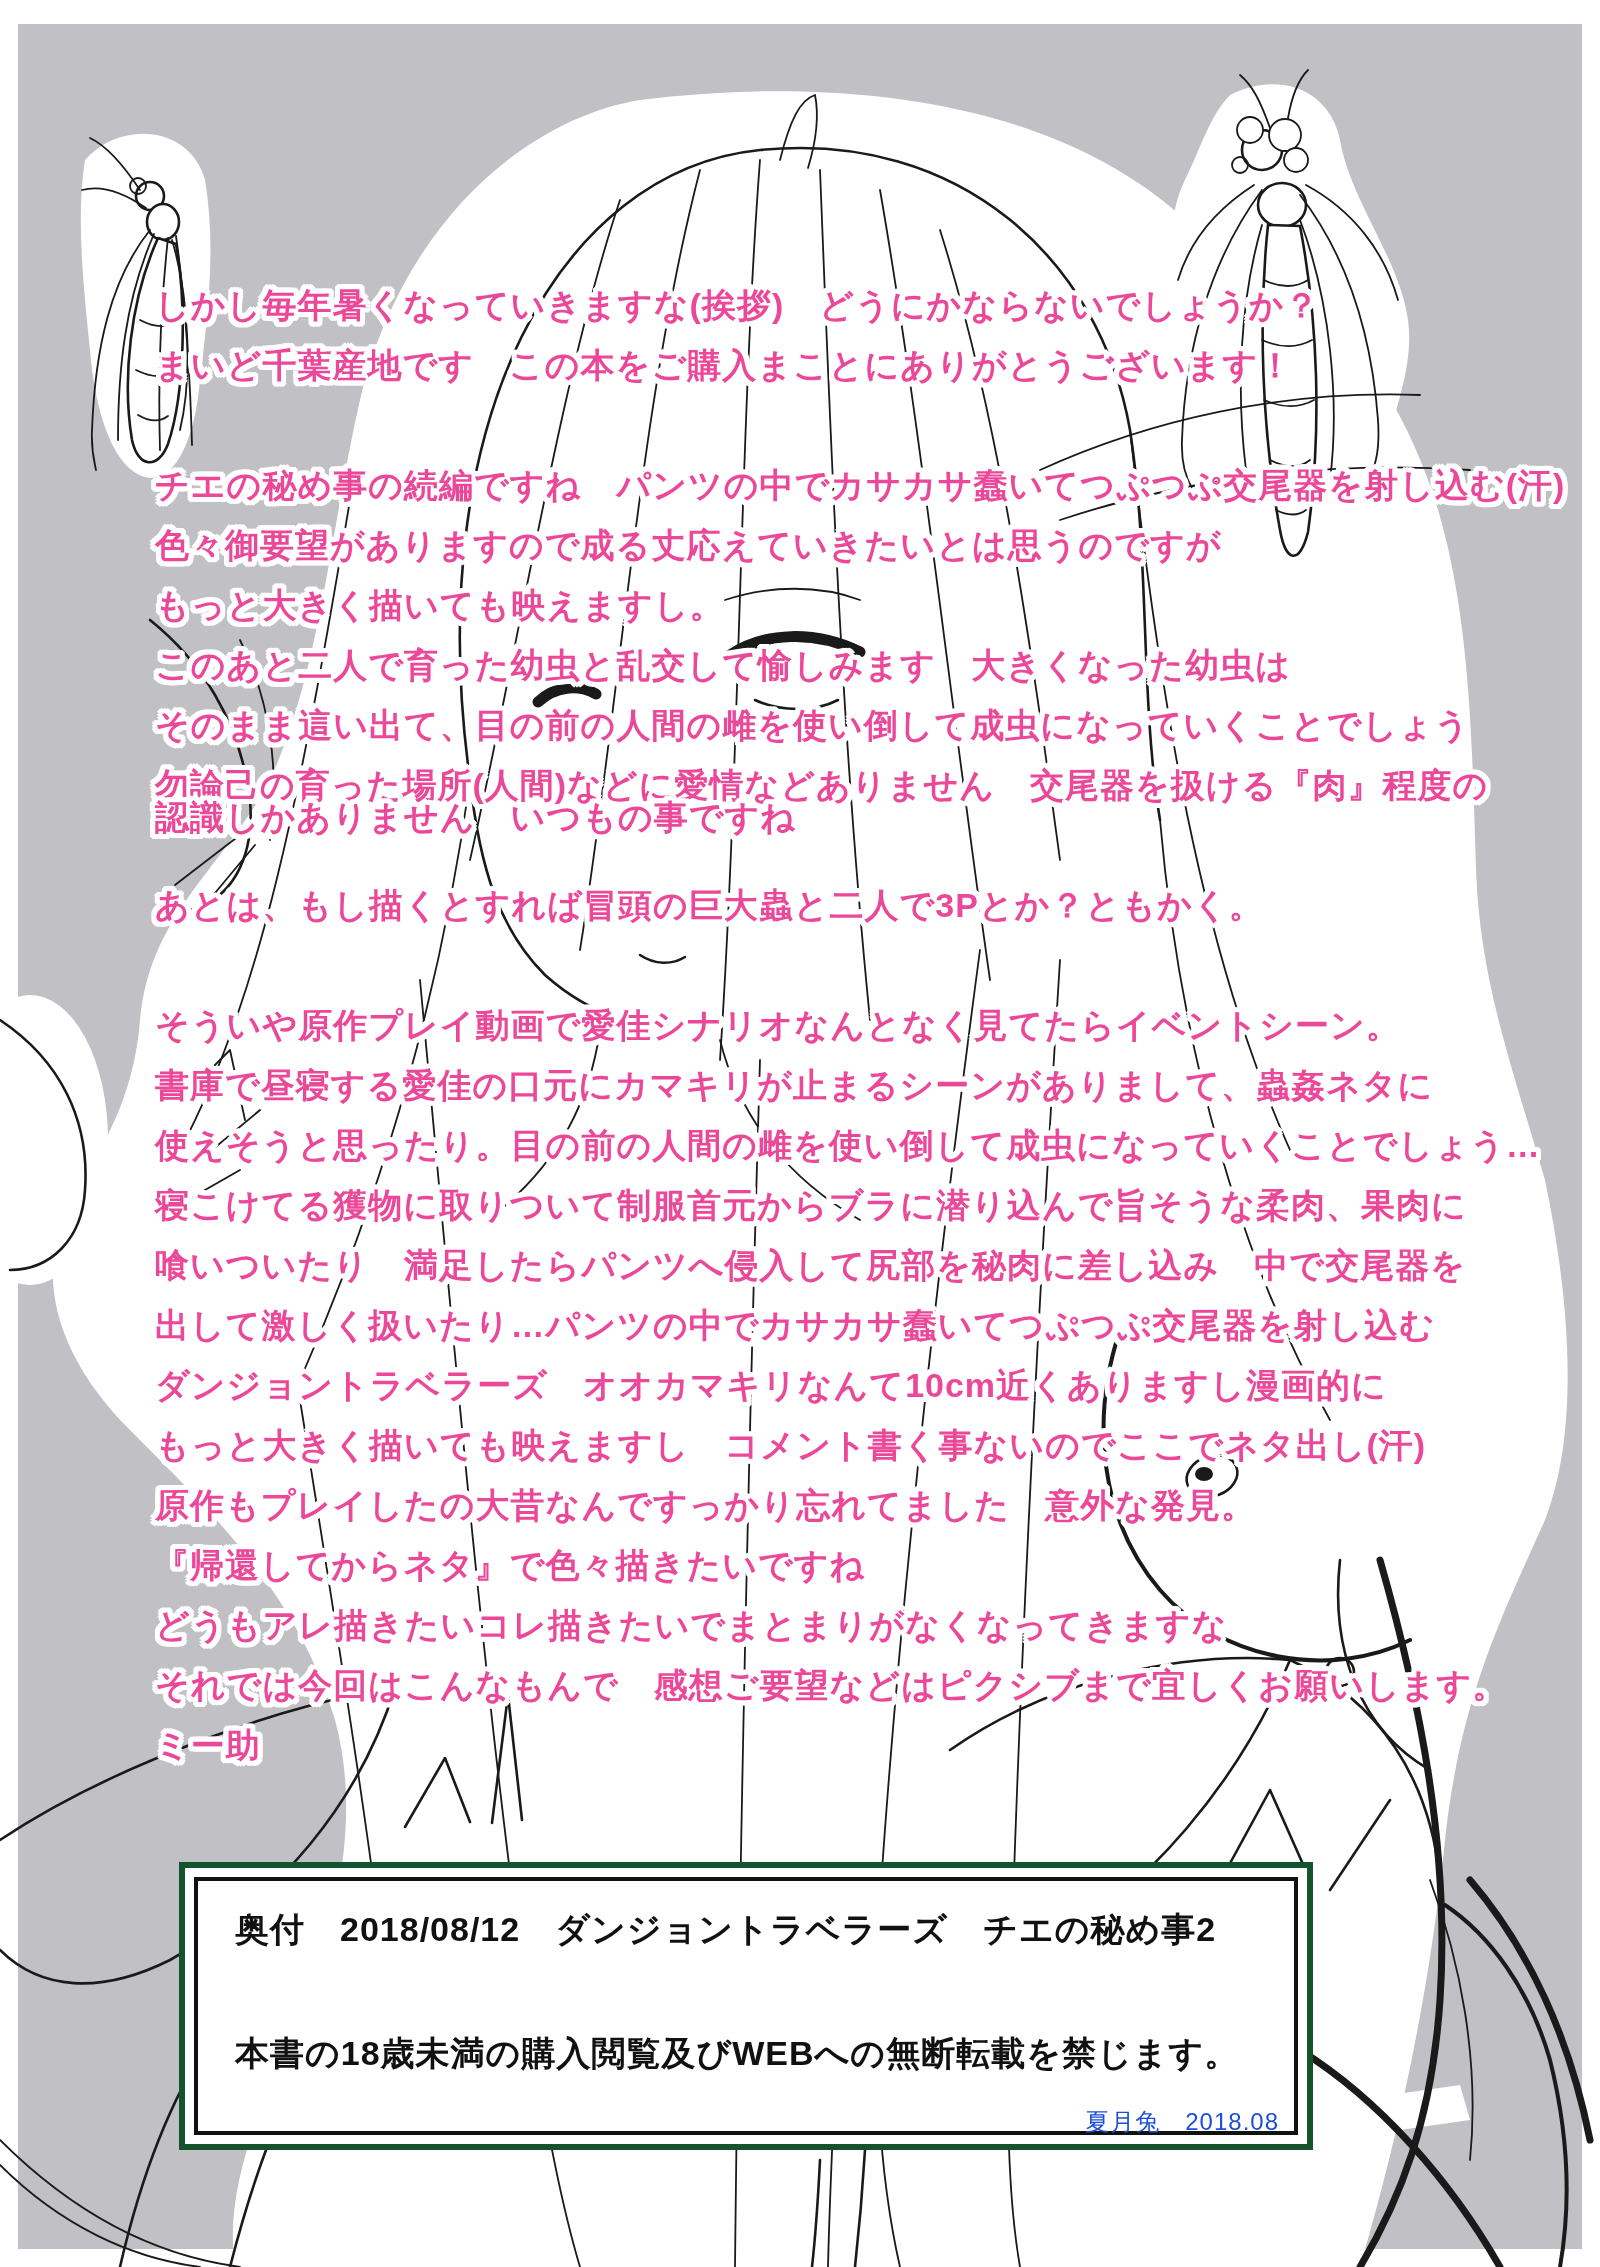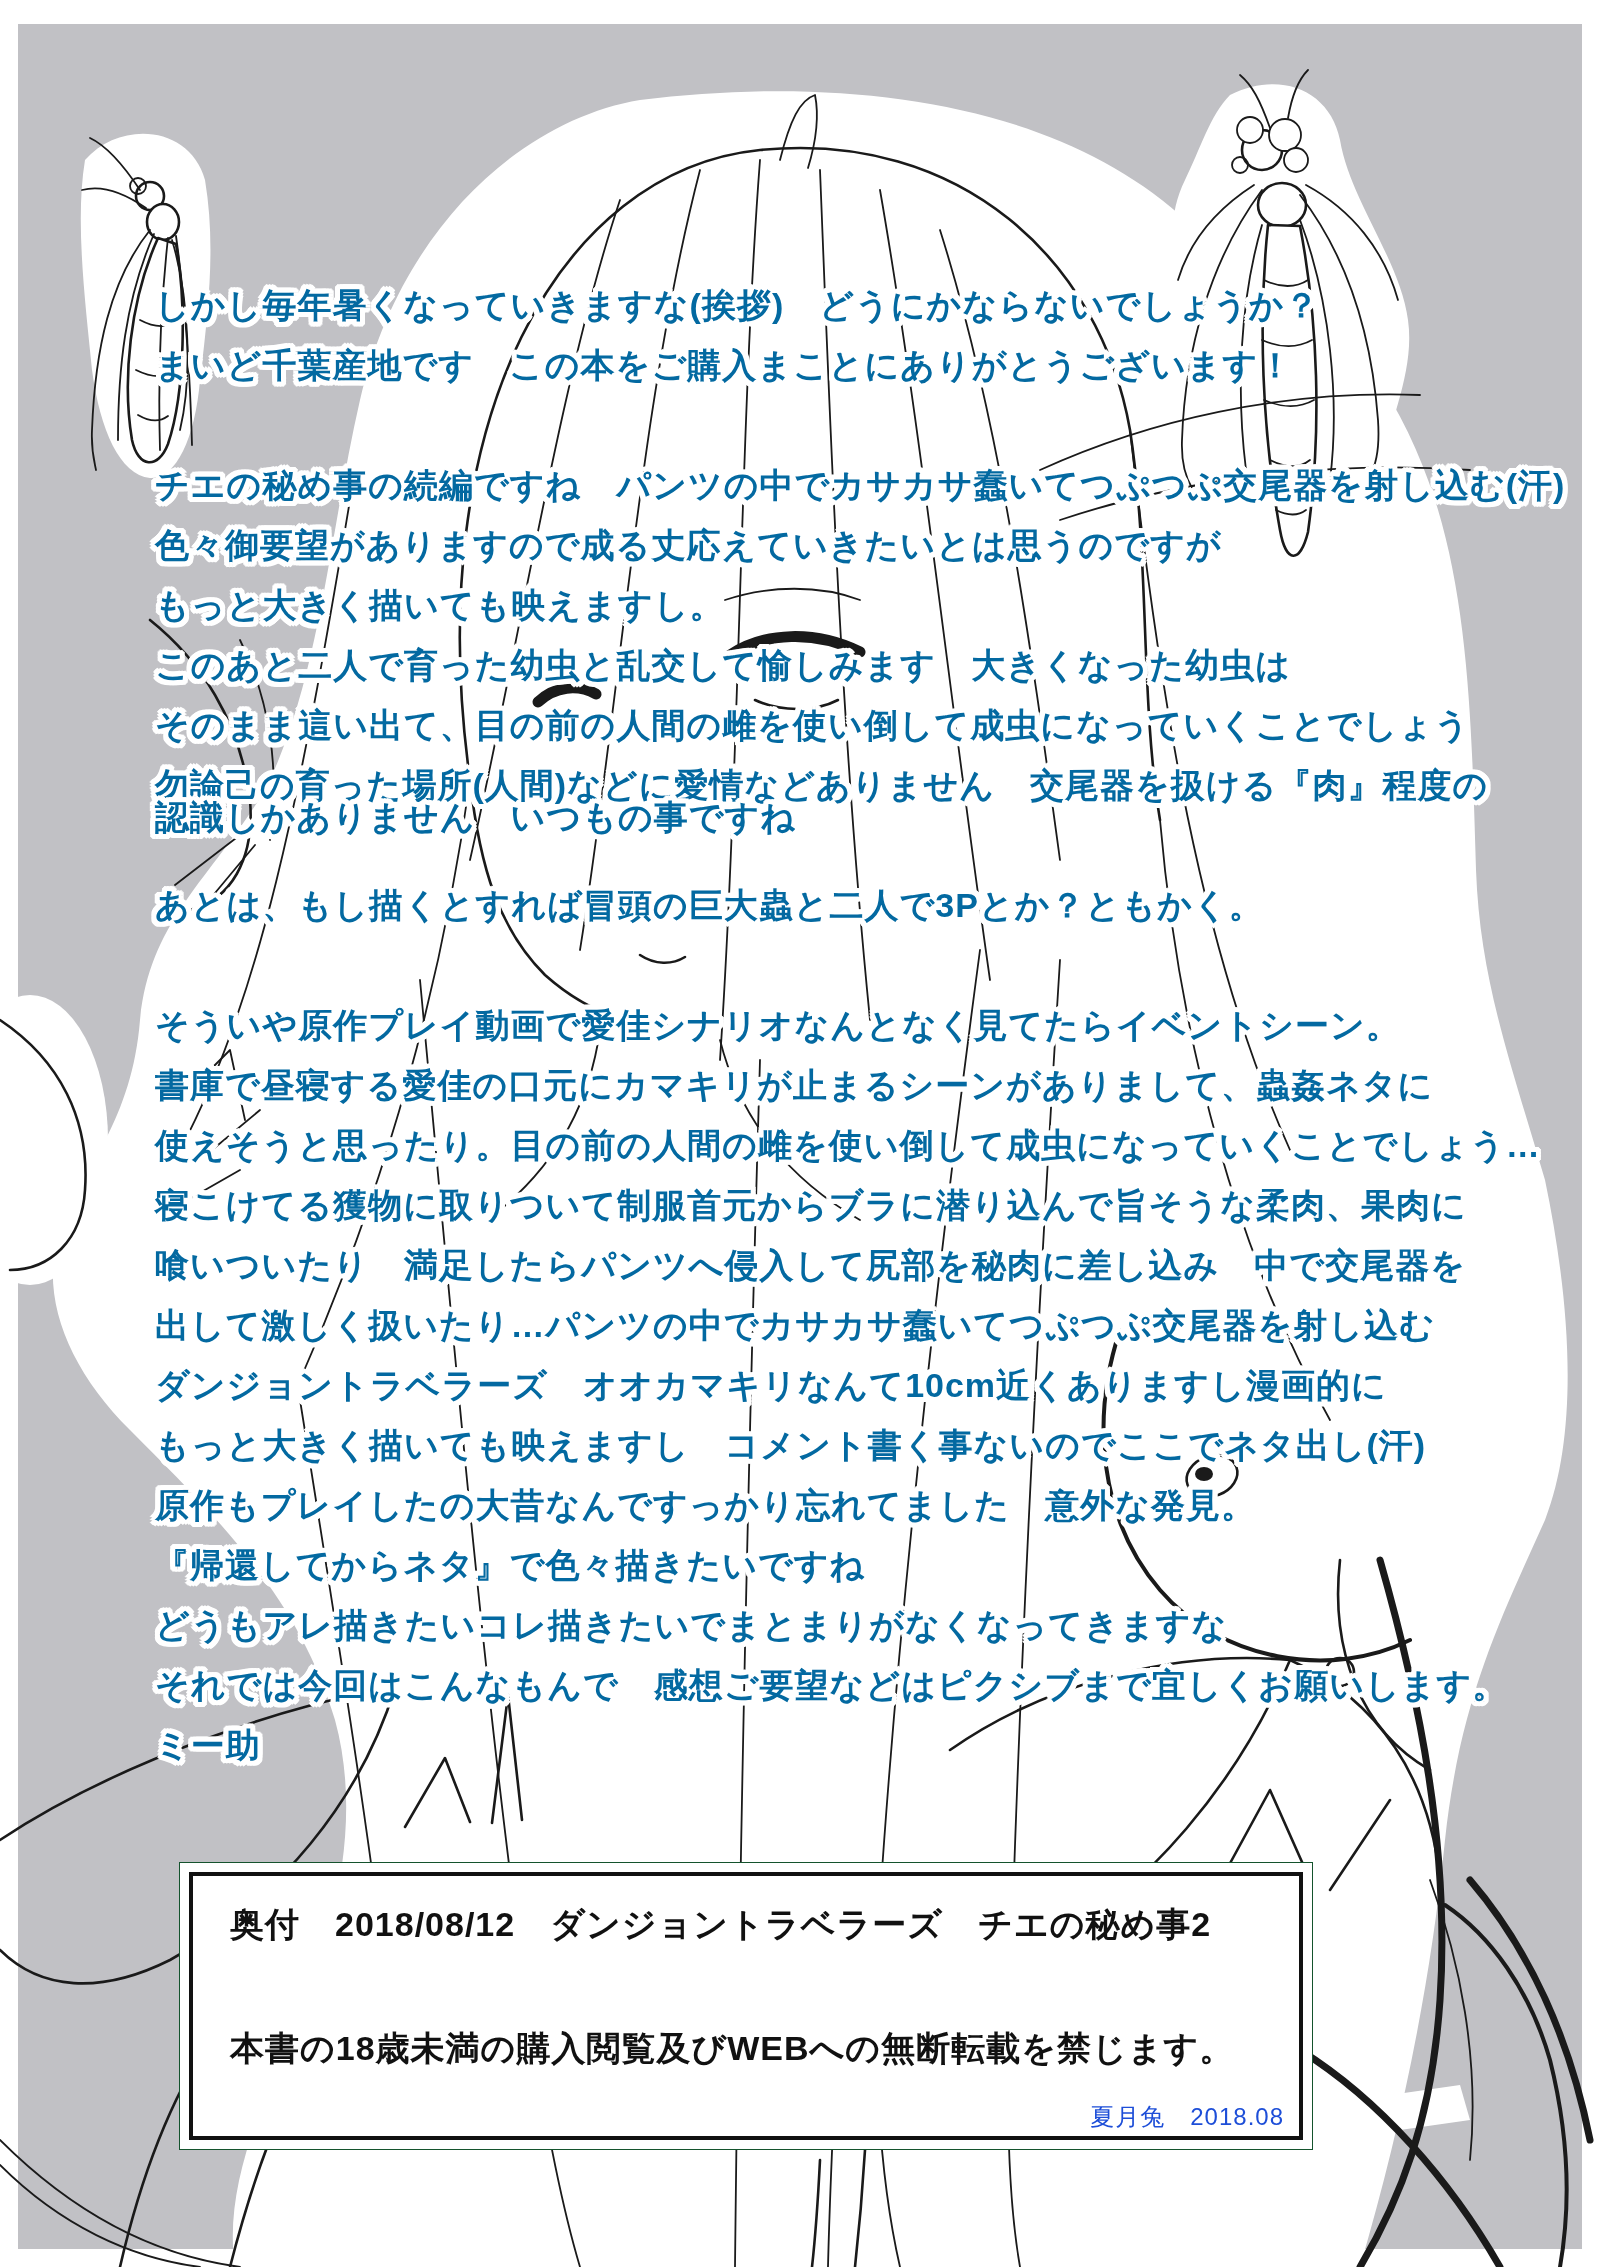--- a/index.html
+++ b/index.html
@@ -12,32 +12,32 @@
     position:absolute;left:18px;top:24px;right:18px;bottom:18px;
     background:#c1c1c5;
   }
   #art{position:absolute;left:0;top:0;width:1600px;height:2267px;}
   .white-shape{fill:#ffffff;stroke:none;}
   .ln{fill:none;stroke:#1a1a1a;stroke-linecap:round;stroke-linejoin:round;}
   .w18{stroke-width:1.8}.w26{stroke-width:2.6}.w4{stroke-width:4}.w7{stroke-width:7}.w11{stroke-width:11}
   
   .tline{
     position:absolute;left:155px;
-    font-size:34px;font-weight:bold;color:#0369a1;white-space:pre;
+    font-size:34px;font-weight:bold;color:#ec4899;white-space:pre;
     letter-spacing:1px;line-height:1;
     text-shadow:
       -4px -4px 0 #fff,-4px 4px 0 #fff,4px -4px 0 #fff,4px 4px 0 #fff,
       -5px 0 0 #fff,5px 0 0 #fff,0 -5px 0 #fff,0 5px 0 #fff,
       -3px -5px 0 #fff,3px -5px 0 #fff,-3px 5px 0 #fff,3px 5px 0 #fff,
       -5px -3px 0 #fff,5px -3px 0 #fff,-5px 3px 0 #fff,5px 3px 0 #fff;
   }
   
   #colophon-outer{
     position:absolute;left:179px;top:1862px;width:1134px;height:288px;
-    background:#ffffff;border:1px solid #14532d;box-sizing:border-box;
+    background:#ffffff;border:6px solid #14532d;box-sizing:border-box;
   }
   #colophon-inner{
     position:absolute;left:9px;top:9px;right:9px;bottom:9px;
     border:4px solid #111;box-sizing:border-box;
   }
   .cline{
     position:absolute;left:50px;font-size:34px;font-weight:bold;color:#111;
     white-space:pre;letter-spacing:1px;line-height:1;
   }
   #colophon-credit{

